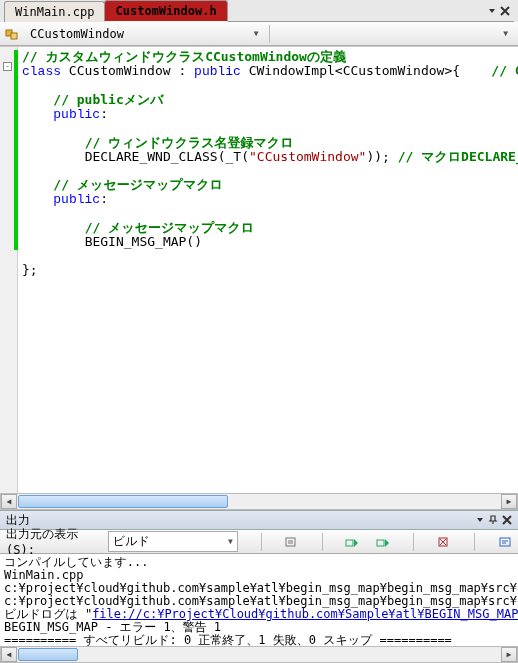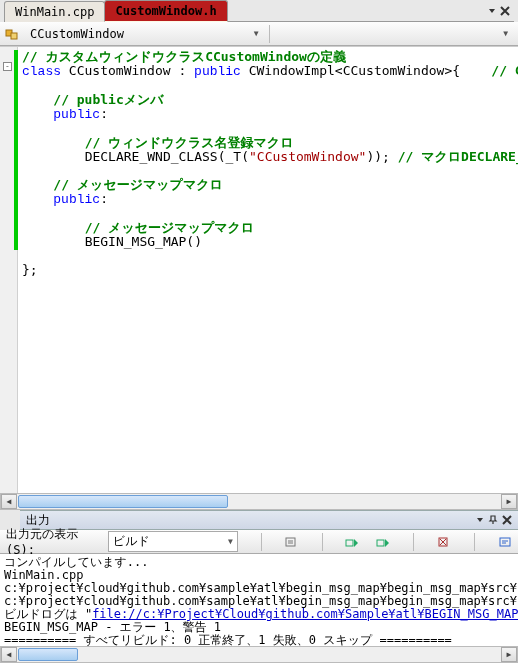--- a/index.html
+++ b/index.html
@@ -25,21 +25,21 @@
   .code { flex: 1; padding: 3px 4px; font-family: "MS Gothic", monospace; font-size: 13px; line-height: 14px; white-space: pre; overflow: hidden; }
   .kw { color: #0000ff; font-family: Liberation Mono, monospace; }
   .cm { color: #008000; font-weight: bold; }
   .str { color: #a00000; }
   
   .hscroll { height: 17px; background: #e8e8e8; border: 1px solid #bbb; display: flex; align-items: center; }
   .hscroll-btn { width: 16px; height: 15px; background: linear-gradient(#f4f4f4,#ddd); border: 1px solid #aaa; display: flex; align-items: center; justify-content: center; font-size: 8px; color: #444; }
   .hscroll-track { flex: 1; height: 15px; background: #efefef; position: relative; }
   .hscroll-thumb { position: absolute; height: 13px; top: 1px; background: linear-gradient(#d6e7fb,#a8cef0); border: 1px solid #6b9fd8; border-radius: 2px; }
   
-  .panel-title { height: 20px; background: linear-gradient(#e2e8f1,#cfd7e6); display: flex; align-items: center; padding: 0 6px; font-size: 12px; border-top: 1px solid #9aa; border-bottom: 1px solid #9aa; margin-left: 20px; }
+  .panel-title { height: 20px; background: linear-gradient(#e2e8f1,#cfd7e6); display: flex; align-items: center; padding: 0 6px; font-size: 12px; border-top: 1px solid #9aa; border-bottom: 1px solid #9aa; }
   .panel-title-text { flex: 1; }
   .panel-title-icons { display: flex; gap: 4px; align-items: center; }
   
   .panel-toolbar { height: 24px; background: linear-gradient(#fdfdfd,#e6e6e6); display: flex; align-items: center; padding: 0 6px; border-bottom: 1px solid #aaa; gap: 17px; }
   .panel-toolbar .label { margin-right: 6px; }
   .panel-toolbar .sel { width: 164px; border: 1px solid #aaa; background: #fff; padding: 1px 4px; display: flex; justify-content: space-between; align-items: center; }
   .tb-sep { width: 1px; height: 18px; background: #bbb; margin: 0 6px; }
   .tb-icon { width: 16px; height: 16px; }
   
   .output { height: 92px; background: #fff; padding: 2px 4px; font-family: "MS Gothic", monospace; font-size: 12px; line-height: 13px; white-space: pre; overflow: hidden; }

